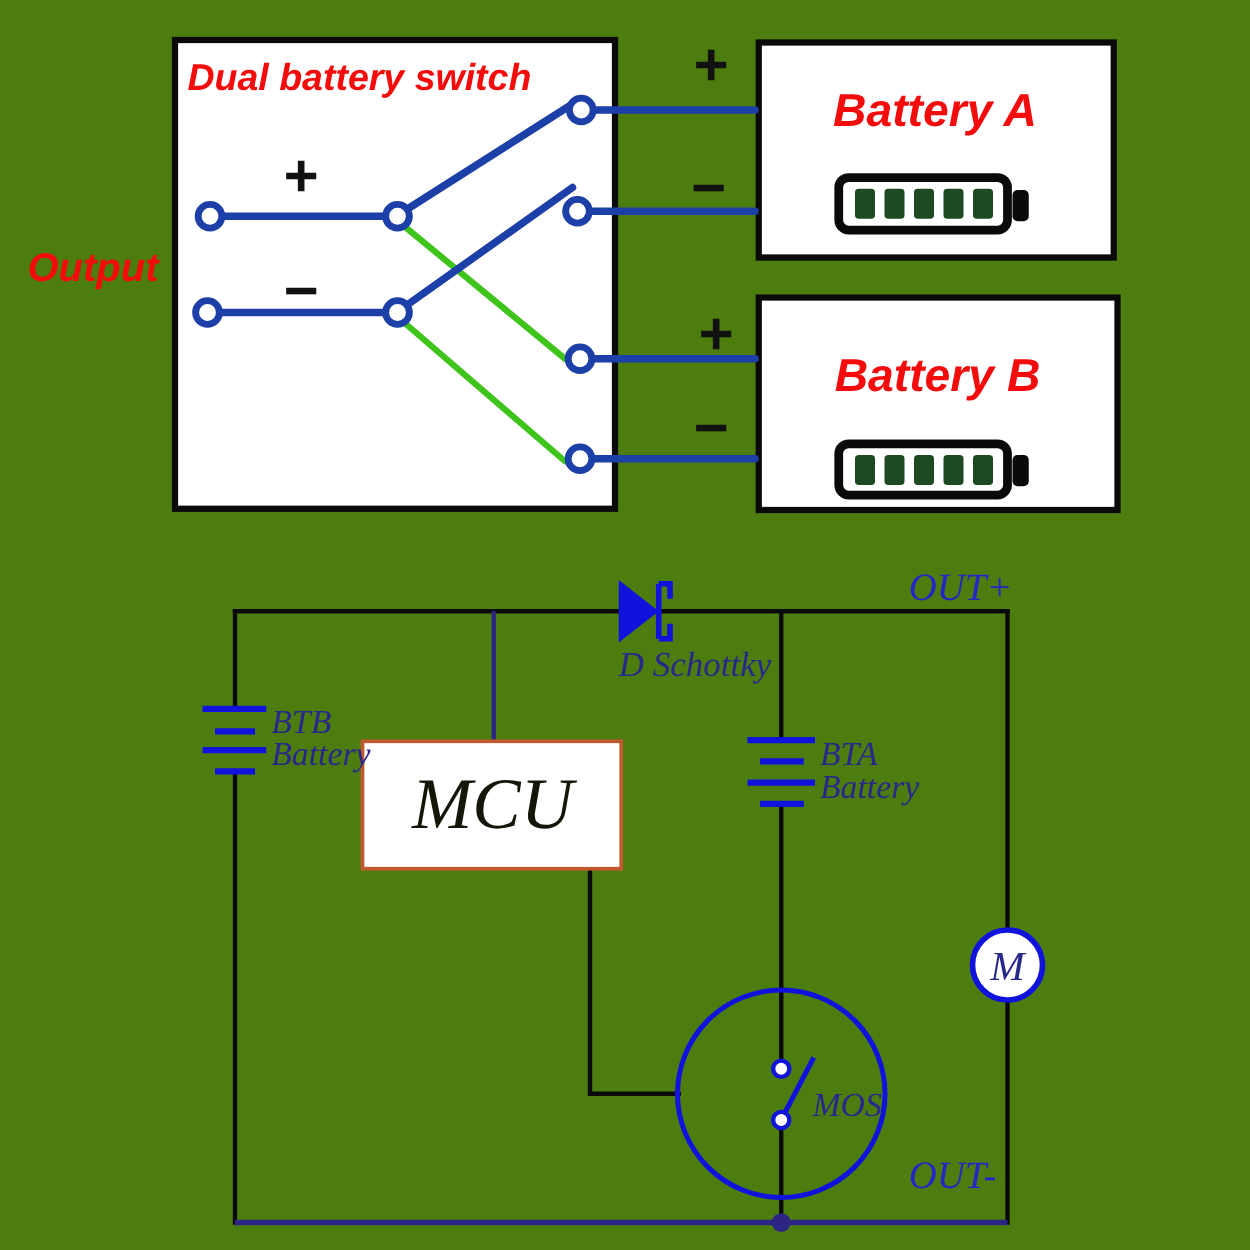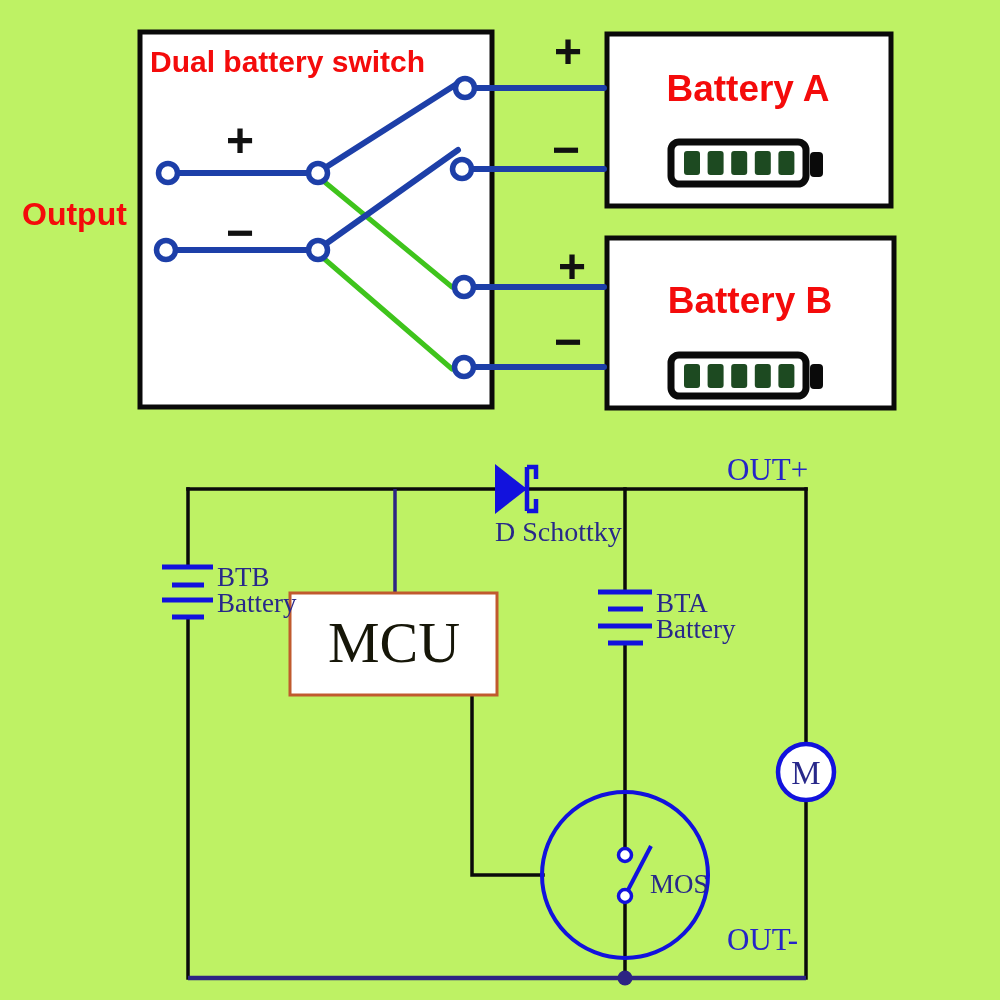--- a/index.html
+++ b/index.html
@@ -1,16 +1,16 @@
 <!DOCTYPE html>
 <html><head>
 <meta charset="utf-8">
 <style>
   html,body{margin:0;padding:0;background:#ffffff;}
-  #stage{position:relative;width:1000px;height:1000px;background:#bef264;overflow:hidden;}
+  #stage{position:relative;width:1000px;height:1000px;background:#4d7c0f;overflow:hidden;font-style:italic;}
   svg{position:absolute;left:0;top:0;}
   .sans-bold{font-family:"Liberation Sans","DejaVu Sans",sans-serif;font-weight:bold;}
   .serif{font-family:"Liberation Serif","DejaVu Serif",serif;}
 </style>
 </head>
 <body>
 
 <div id="stage">
 <svg width="1000" height="1000" viewBox="0 0 1000 1000">
 

